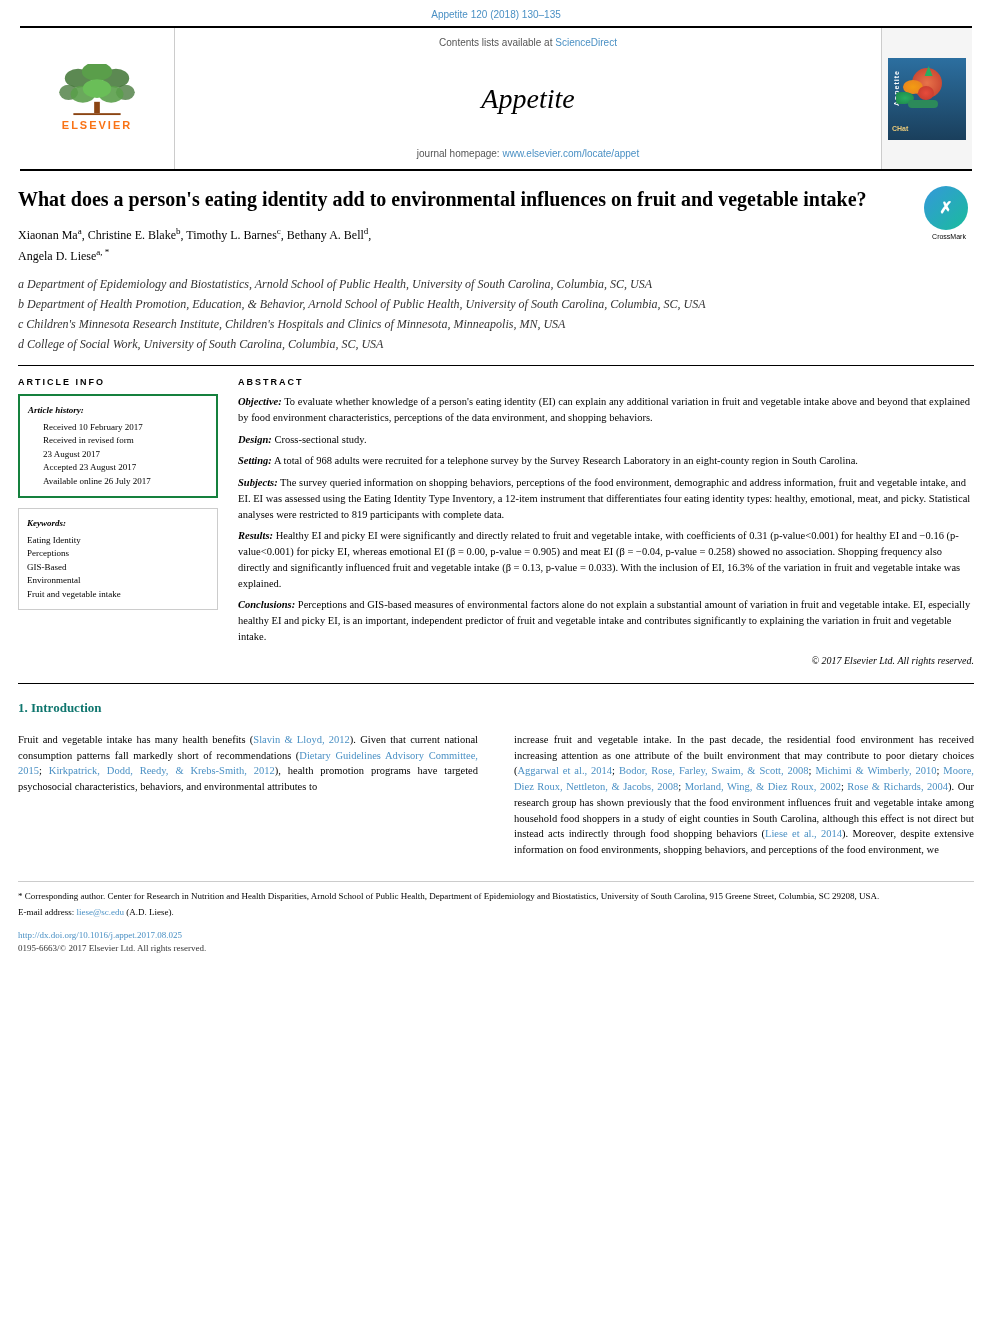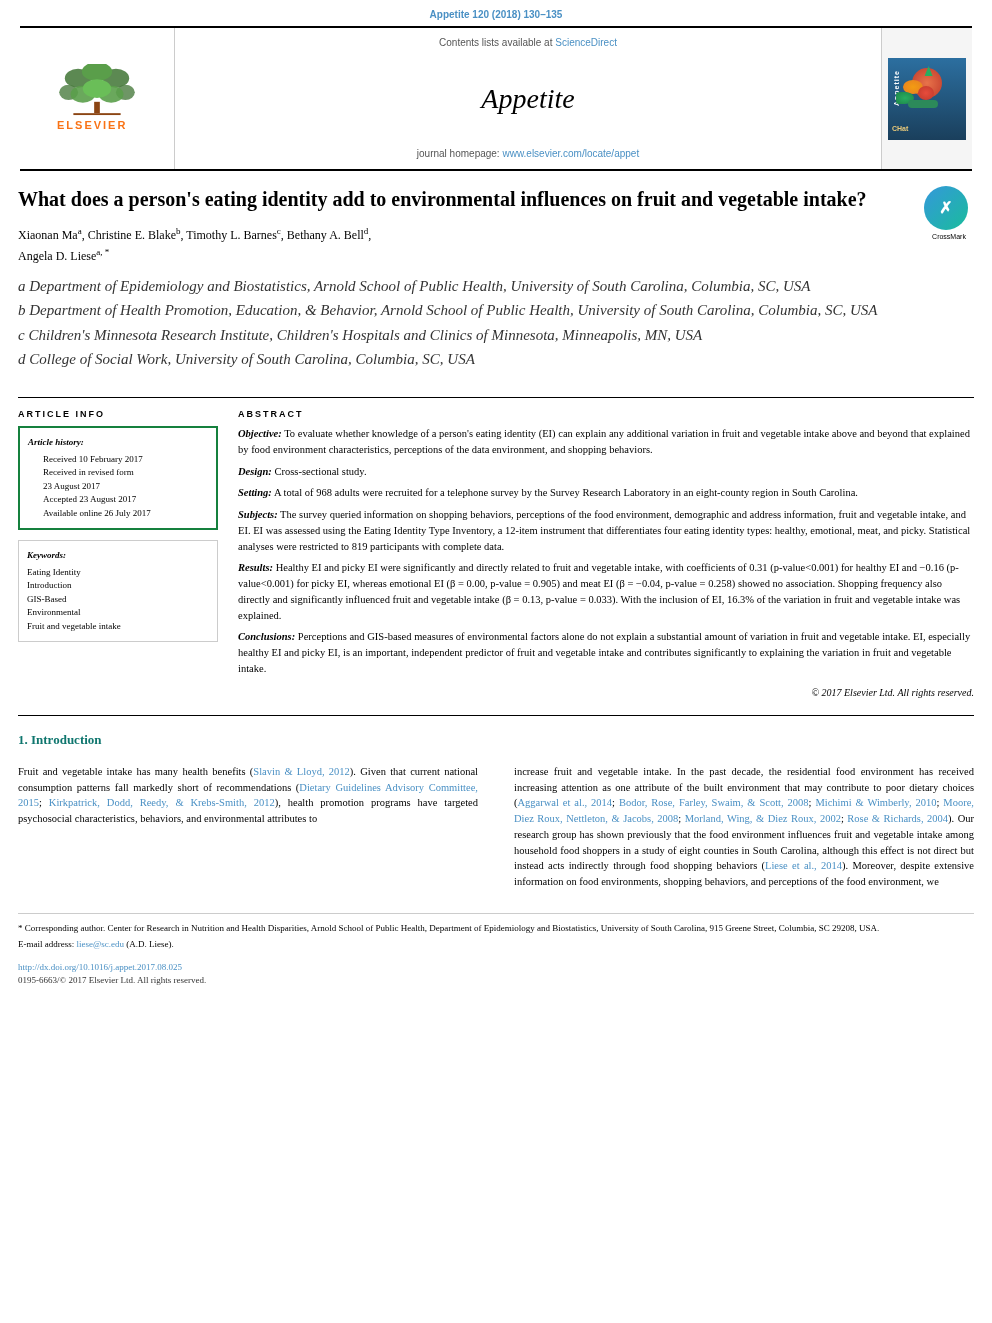--- a/index.html
+++ b/index.html
@@ -17,21 +17,20 @@
       padding: 0;
       background: #fff;
     }
     
     .top-citation {
       text-align: center;
       font-size: 10px;
       color: #4a90c4;
       padding: 8px 0 4px 0;
       font-family: Arial, sans-serif;
-      font-weight: bold;
     }
     
     .journal-header {
       display: flex;
       align-items: stretch;
       border-top: 2px solid #000;
       border-bottom: 2px solid #000;
       margin: 0 20px;
     }
     .elsevier-logo-section {
@@ -39,21 +38,21 @@
       min-height: 90px;
       display: flex;
       align-items: center;
       justify-content: center;
       border-right: 1px solid #ccc;
       padding: 8px;
     }
     .elsevier-logo {
       display: flex;
       flex-direction: column;
-      align-items: flex-start;
+      align-items: center;
     }
     .elsevier-tree {
       width: 80px;
       height: 52px;
     }
     .elsevier-text {
       font-family: Arial, sans-serif;
       font-size: 11px;
       font-weight: bold;
       color: #f97316;
@@ -134,24 +133,24 @@
     }
     
     .authors {
       font-size: 12px;
       margin-bottom: 8px;
       line-height: 1.6;
     }
     .authors sup { font-size: 9px; }
     
     .affiliations {
-      font-size: 15px;
+      font-size: 12px;
       font-style: italic;
       color: #333;
-      margin-bottom: 26px;
+      margin-bottom: 12px;
       line-height: 1.5;
     }
     .affiliations div { margin-bottom: 2px; }
     
     .two-col {
       display: flex;
       gap: 20px;
       border-top: 1px solid #000;
       padding-top: 10px;
       margin-bottom: 12px;
@@ -398,21 +397,21 @@
           <div class="info-row">Received 10 February 2017</div>
           <div class="info-row">Received in revised form</div>
           <div class="info-row">23 August 2017</div>
           <div class="info-row">Accepted 23 August 2017</div>
           <div class="info-row">Available online 26 July 2017</div>
         </div>
 
         <div class="keywords-box">
           <span class="kw-label">Keywords:</span>
           <span class="kw-item">Eating Identity</span>
-          <span class="kw-item">Introduction</span>
+          <span class="kw-item">Perceptions</span>
           <span class="kw-item">GIS-Based</span>
           <span class="kw-item">Environmental</span>
           <span class="kw-item">Fruit and vegetable intake</span>
         </div>
       </div>
 
       <div class="col-right">
         <div class="section-heading">ABSTRACT</div>
         <div class="abstract-text">
           <p>

